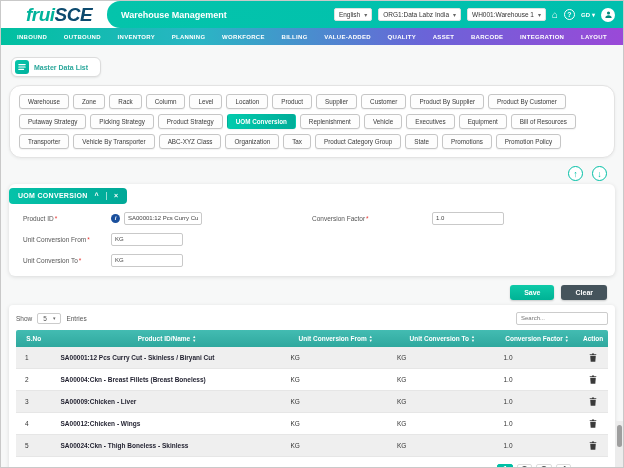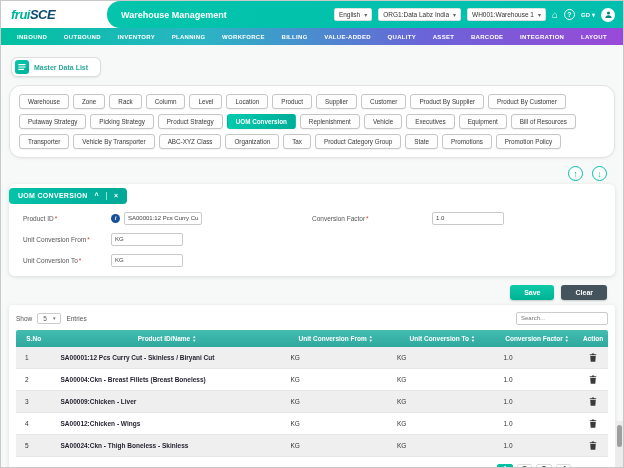--- a/index.html
+++ b/index.html
@@ -1,21 +1,21 @@
 <!DOCTYPE html>
 <html><head>
 <meta charset="utf-8">
 <style>
   * { margin:0; padding:0; box-sizing:border-box; }
   html,body { width:624px; height:468px; font-family:"Liberation Sans", sans-serif; background:#fff; }
   .app { position:relative; width:624px; height:468px; background:#f7f8f8; border:1px solid #c9c9c9; overflow:hidden; }
 
   
   .topbar { display:flex; height:27px; background:#fff; }
-  .logo { width:106px; display:flex; align-items:center; padding-left:10px; font-style:italic; font-weight:bold; font-size:13px; letter-spacing:-0.5px; cursor:pointer; }
+  .logo { width:106px; display:flex; align-items:center; padding-left:10px; font-style:italic; font-weight:bold; font-size:19px; letter-spacing:-0.5px; cursor:pointer;justify-content:center; }
   .logo .frui { color:#00b39b; }
   .logo .sce { color:#0c4a6e; }
   .header-pill { flex:1; background:linear-gradient(90deg,#04c4ab,#00bfae); border-radius:13px 0 0 13px; display:flex; align-items:center; padding:0 8px 0 14px; gap:6px; }
   .header-title { color:#fff; font-weight:bold; font-size:9px; margin-right:auto; white-space:nowrap; }
   .hselect { background:#fff; border:1px solid #e0e0e0; border-radius:2px; font-size:6.5px; color:#333; padding:2px 4px; display:flex; align-items:center; gap:4px; white-space:nowrap; cursor:pointer; }
   .hselect .caret { font-size:6px; color:#666; }
   .hicon { color:#fff; font-size:10px; line-height:1; cursor:pointer; display:flex; align-items:center; }
   .help-badge { width:11px; height:11px; border:1px solid #fff; border-radius:50%; color:#fff; font-size:7px; font-weight:bold; display:flex; align-items:center; justify-content:center; cursor:pointer; }
   .user-initials { color:#fff; font-size:6px; font-weight:bold; display:flex; align-items:center; gap:2px; cursor:pointer; }
   .avatar { width:14px; height:14px; background:#fff; border-radius:50%; display:flex; align-items:center; justify-content:center; cursor:pointer; }

